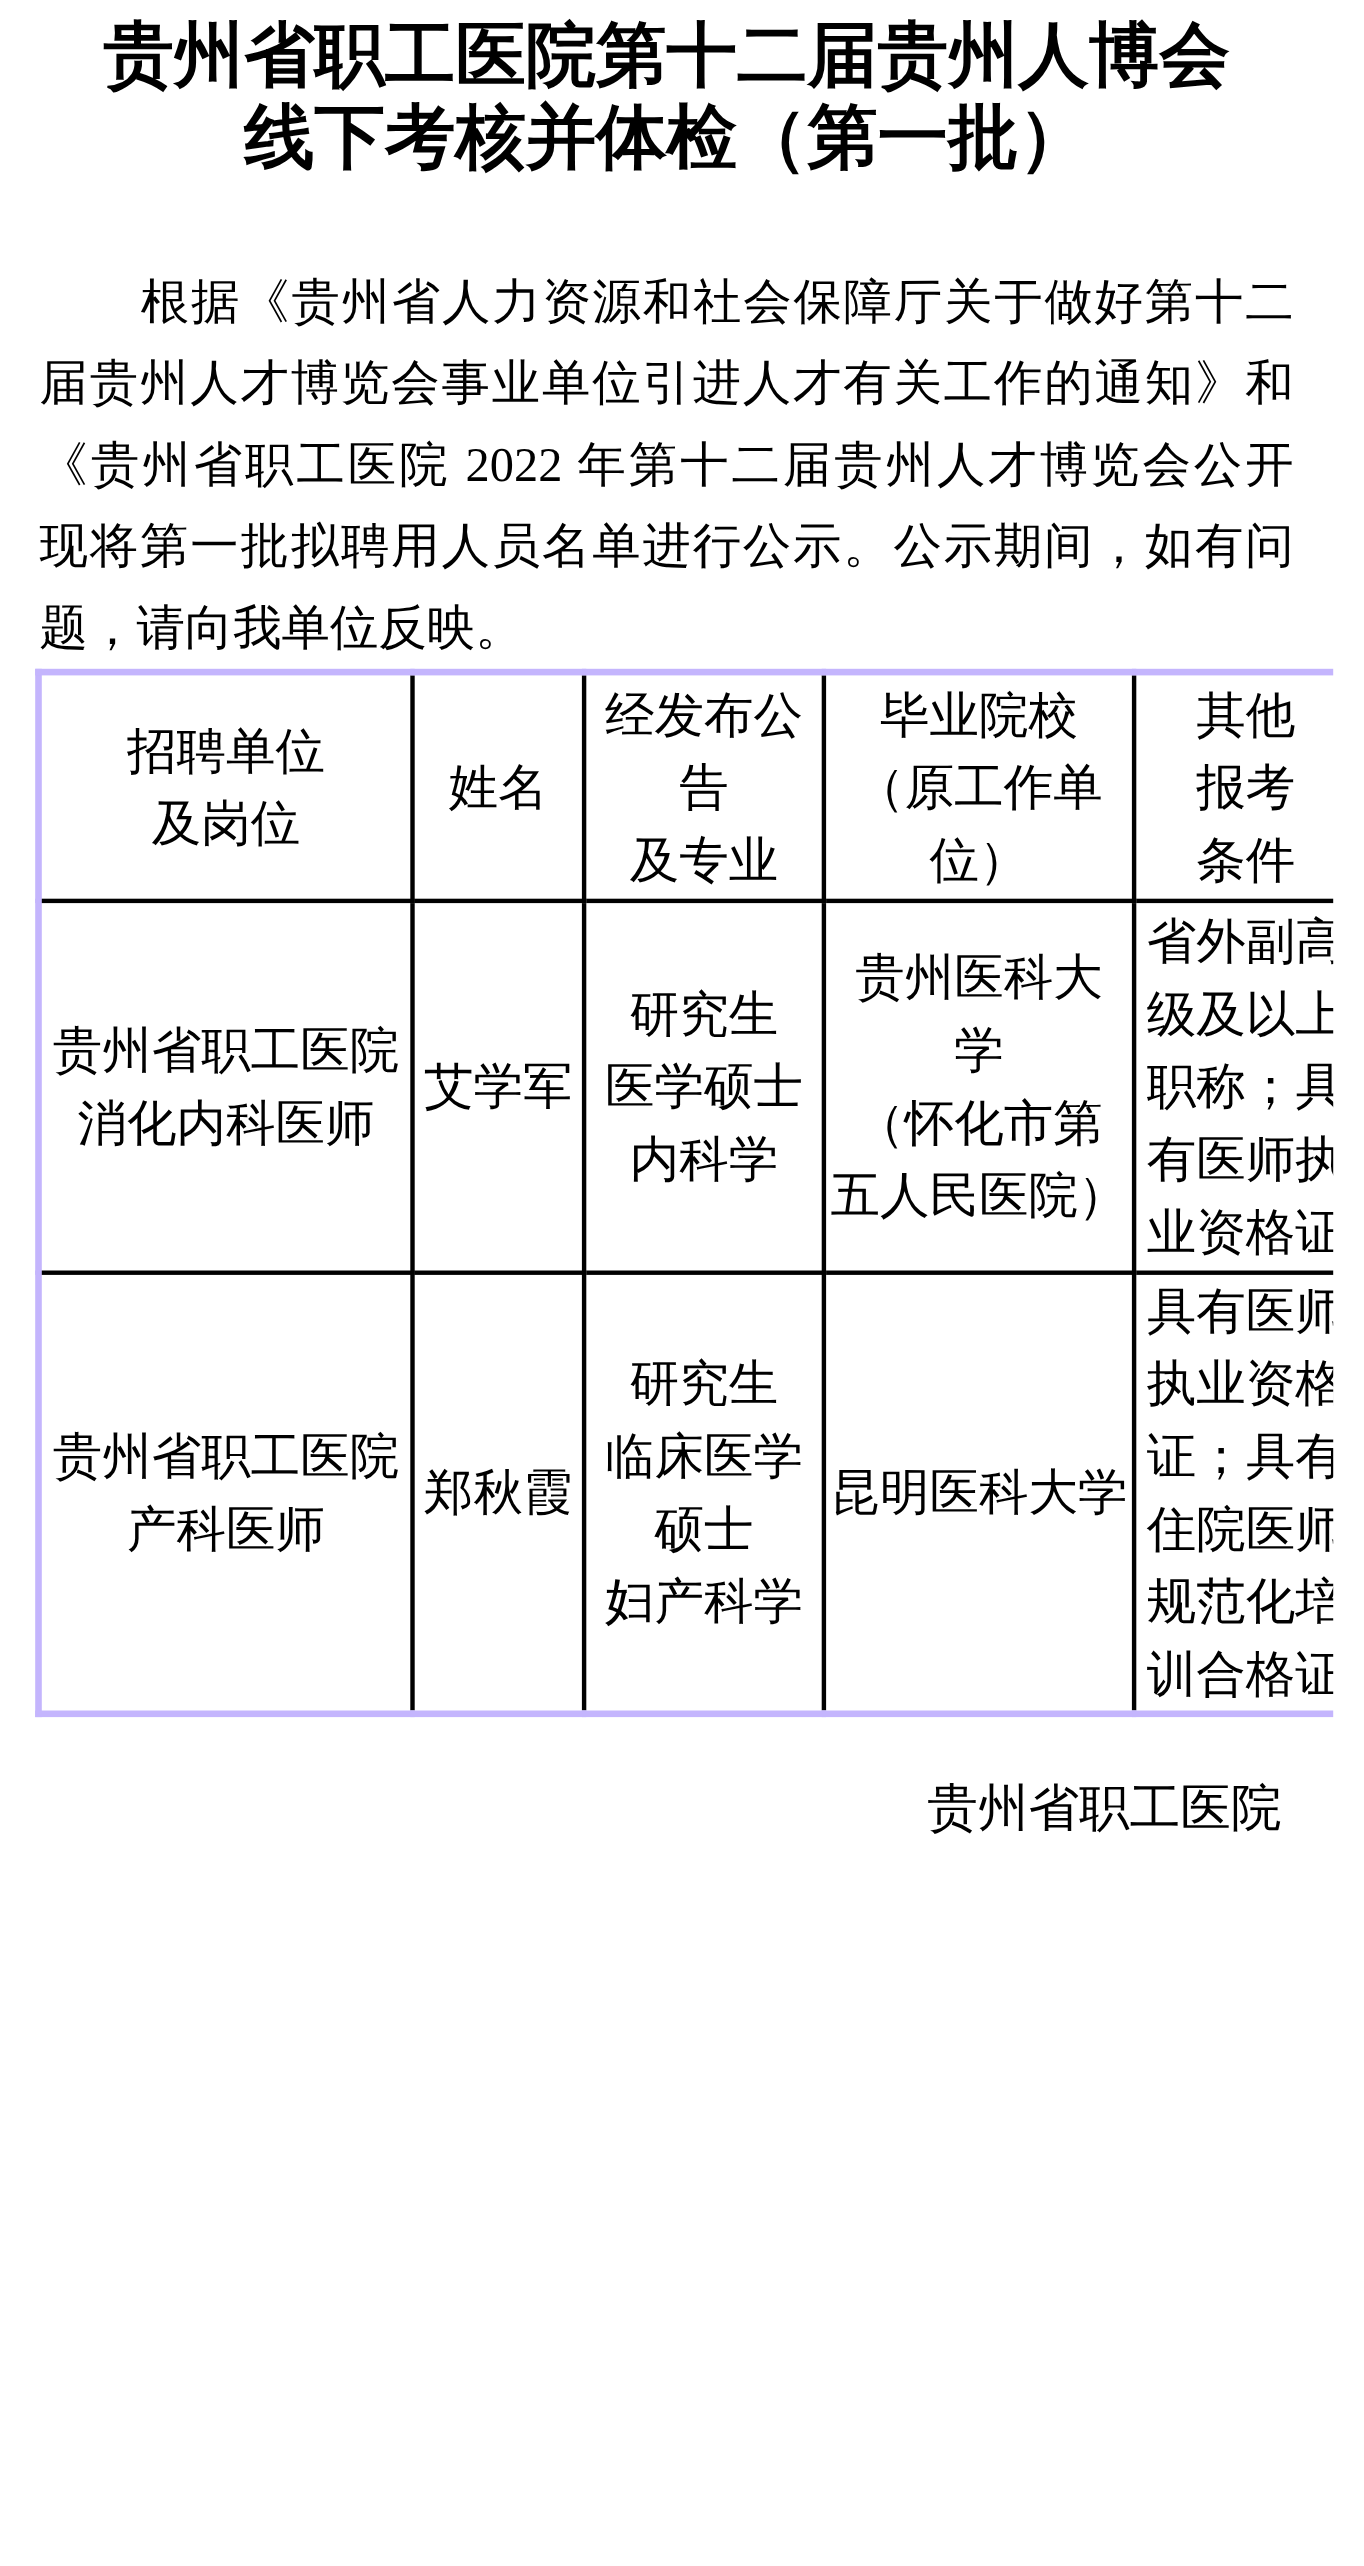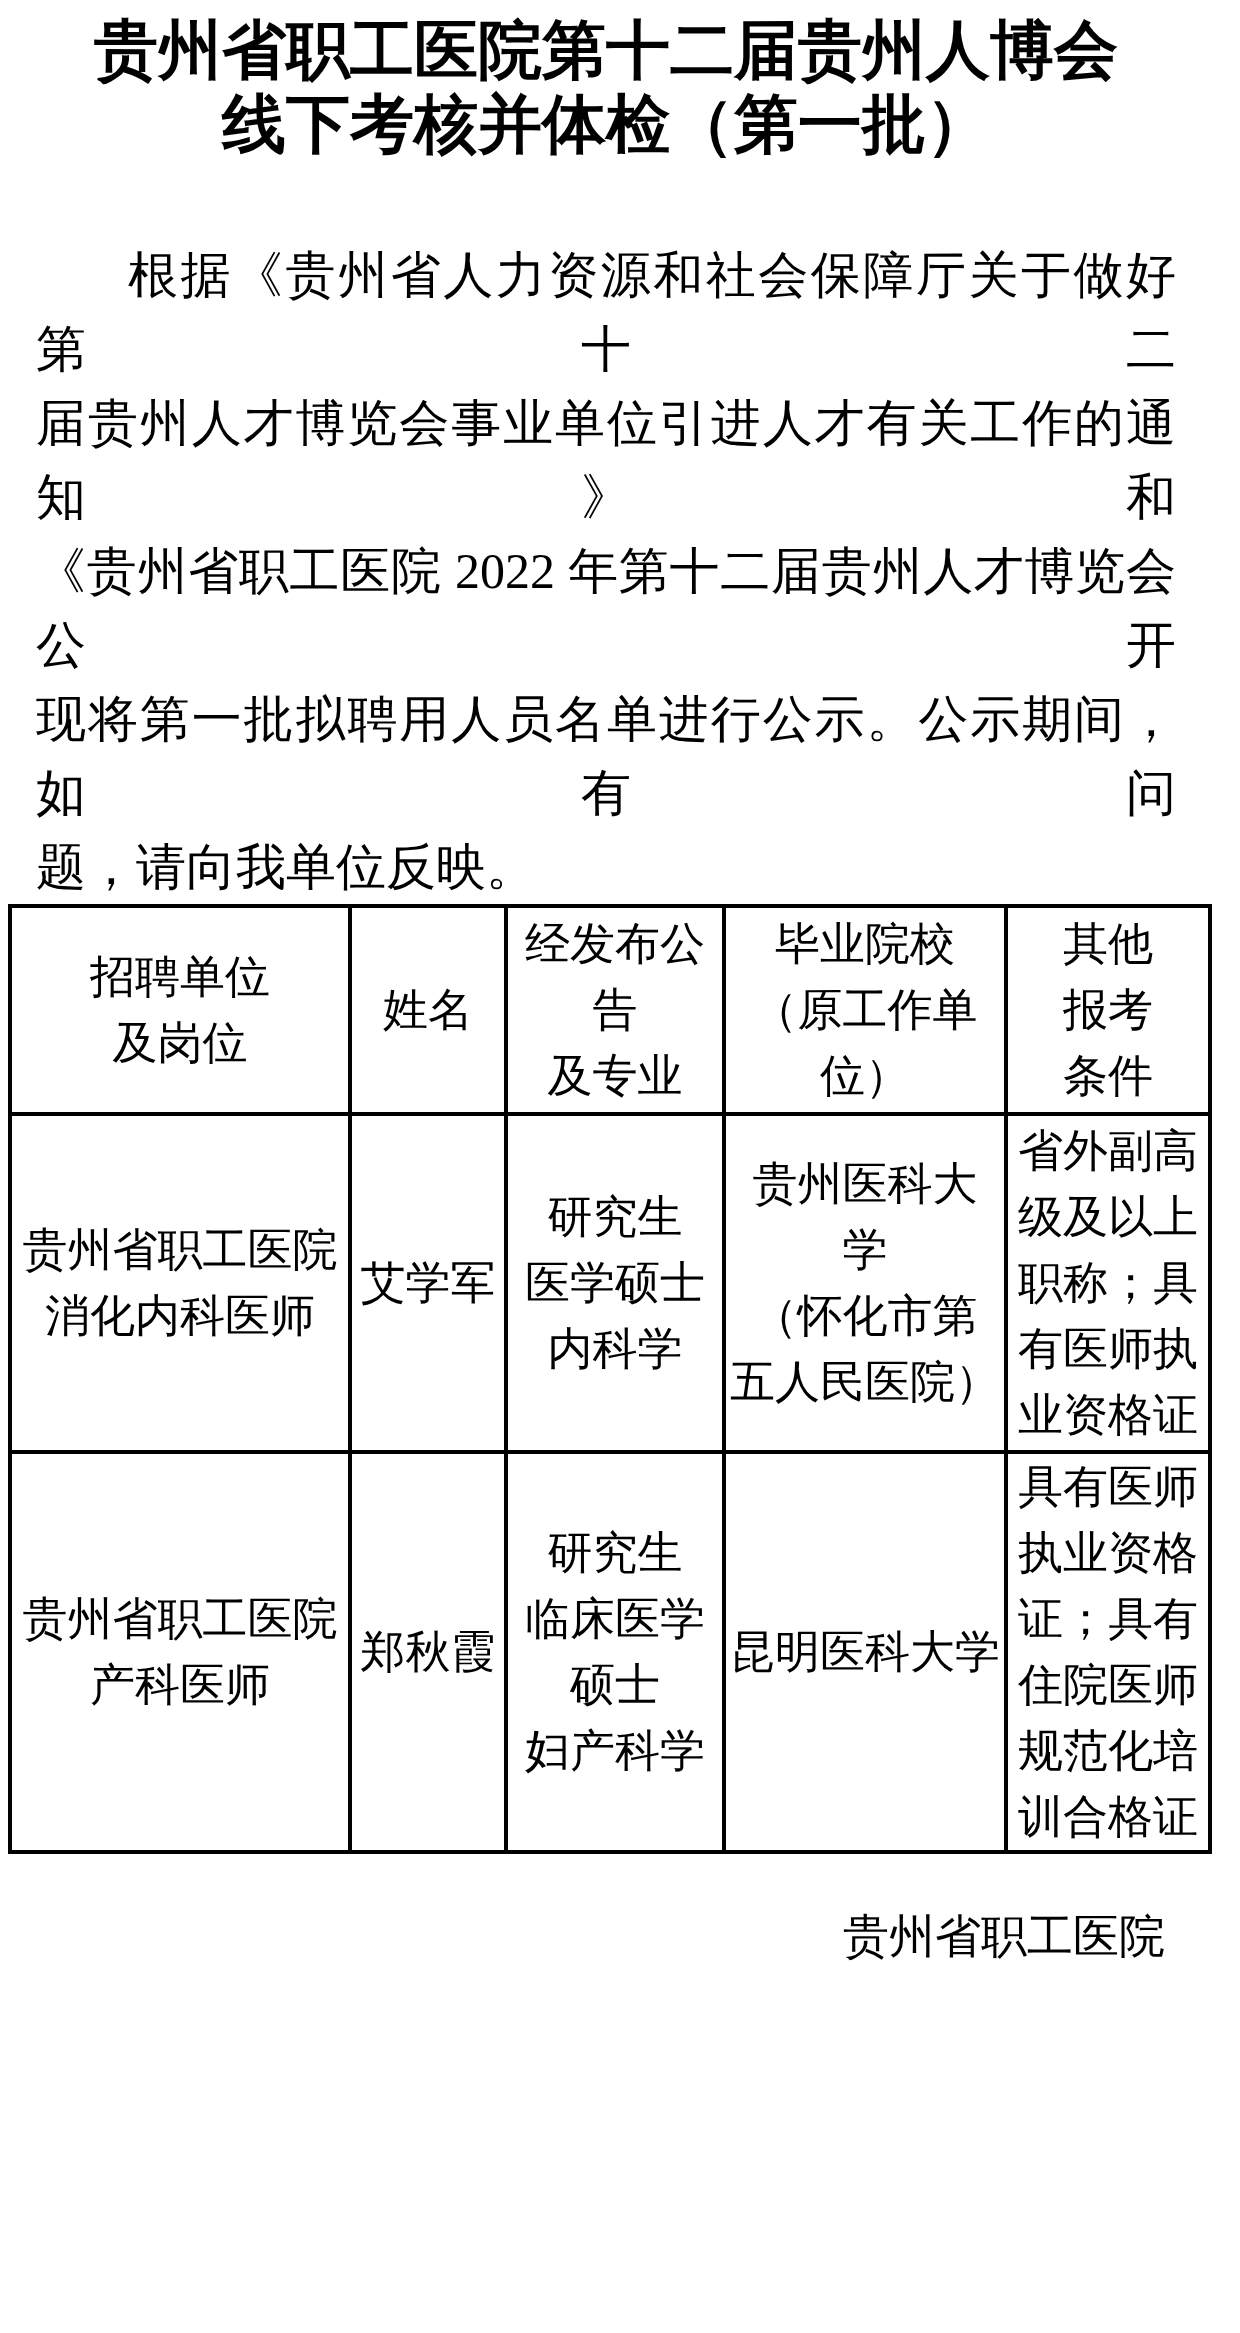--- a/index.html
+++ b/index.html
@@ -15,33 +15,33 @@
   .title {
     margin-top:14px;
     text-align:center;
     font-weight:bold;
     font-size:64px;
     line-height:74px;
   }
 
   .intro {
     margin:76px 36px 0 36px;
-    font-size:50px;
+    font-size:44px;
     line-height:74px;
   }
   .tline { display:block; }
   .fill { text-align:justify; text-align-last:justify; }
   .indent { text-indent:92px; }
 
   table.roster {
-    margin-left:8px;
+    margin-left:32px;
     width:1200px;
     border-collapse:collapse;
     table-layout:fixed;
-    border:2px solid #c4b5fd;
+    border:6px solid #c4b5fd;
   }
   table.roster td {
     border:4px solid #000;
     text-align:center;
     vertical-align:middle;
     font-size:45px;
     line-height:66px;
     white-space:pre-line;
     padding:0 4px;
     overflow:hidden;

